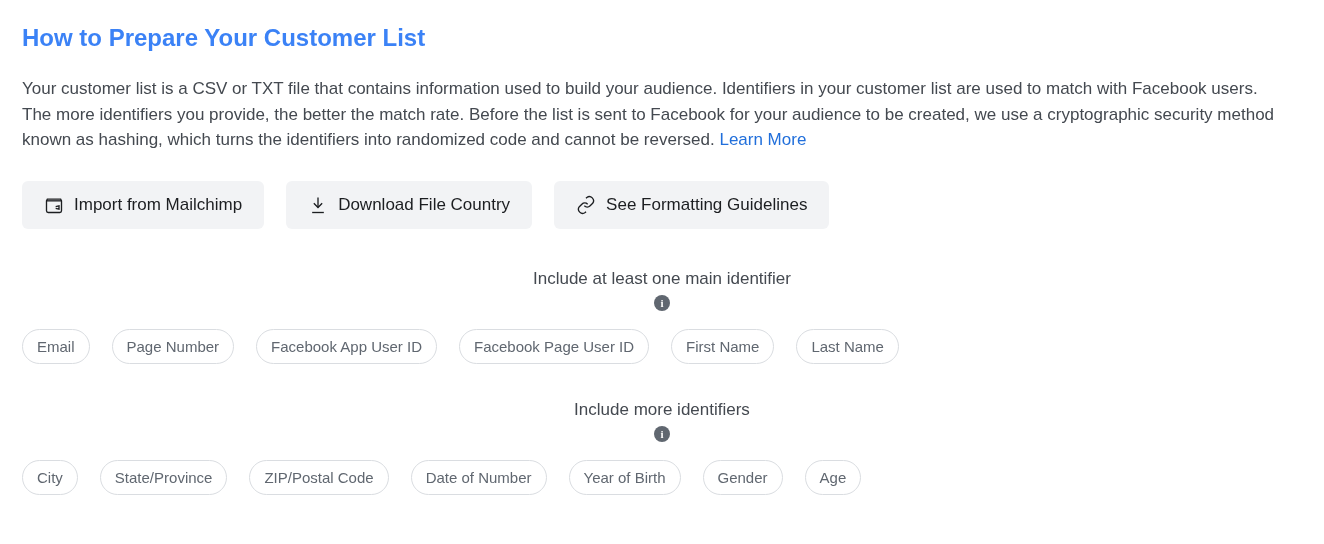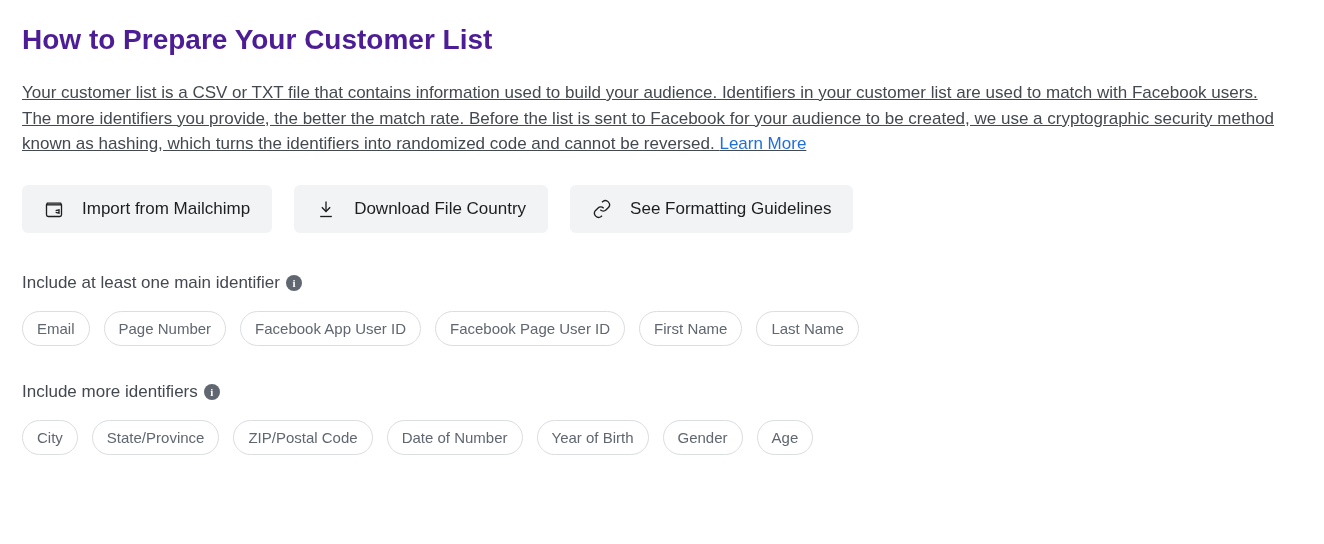--- a/index.html
+++ b/index.html
@@ -8,47 +8,46 @@
       padding: 0;
     }
     body {
       font-family: -apple-system, BlinkMacSystemFont, "Segoe UI", Helvetica, Arial, sans-serif;
       background: #ffffff;
       padding: 24px 22px;
       color: #1c1e21;
       width: 1324px;
     }
     .title {
-      font-size: 28px;
+      font-size: 24px;
       font-weight: 700;
-      color: #4c1d95;
+      color: #3b82f6;
       margin-bottom: 24px;
     }
     .description {
       font-size: 17px;
       line-height: 1.5;
       color: #444950;
       max-width: 1260px;
       margin-bottom: 28px;
-      text-decoration: underline;
     }
     .learn-more {
       color: #216fdb;
       text-decoration: none;
       cursor: pointer;
     }
     .action-buttons {
       display: flex;
       gap: 22px;
       margin-bottom: 40px;
     }
     .action-button {
       display: inline-flex;
       align-items: center;
-      gap: 18px;
+      gap: 10px;
       background: #f2f3f5;
       border: none;
       border-radius: 6px;
       padding: 14px 22px;
       font-size: 17px;
       font-weight: 500;
       color: #1c1e21;
       cursor: pointer;
       font-family: inherit;
     }
@@ -60,39 +59,40 @@
       stroke-width: 1.6;
     }
     .section-label {
       font-size: 17px;
       color: #444950;
       font-weight: 400;
       margin-bottom: 18px;
       display: flex;
       align-items: center;
       gap: 6px;
+      flex-direction: column;
     }
     .info-icon {
       width: 16px;
       height: 16px;
       background: #606770;
       border-radius: 50%;
       color: #fff;
       display: inline-flex;
       align-items: center;
       justify-content: center;
       font-size: 11px;
       font-weight: bold;
       font-style: normal;
       font-family: Georgia, serif;
     }
     .chip-row {
       display: flex;
       flex-wrap: wrap;
-      gap: 14px;
+      gap: 22px;
       margin-bottom: 36px;
       align-items: flex-end;
     }
     .chip {
       border: 1px solid #dadde1;
       border-radius: 20px;
       padding: 8px 14px;
       font-size: 15px;
       color: #606770;
       background: #fff;

